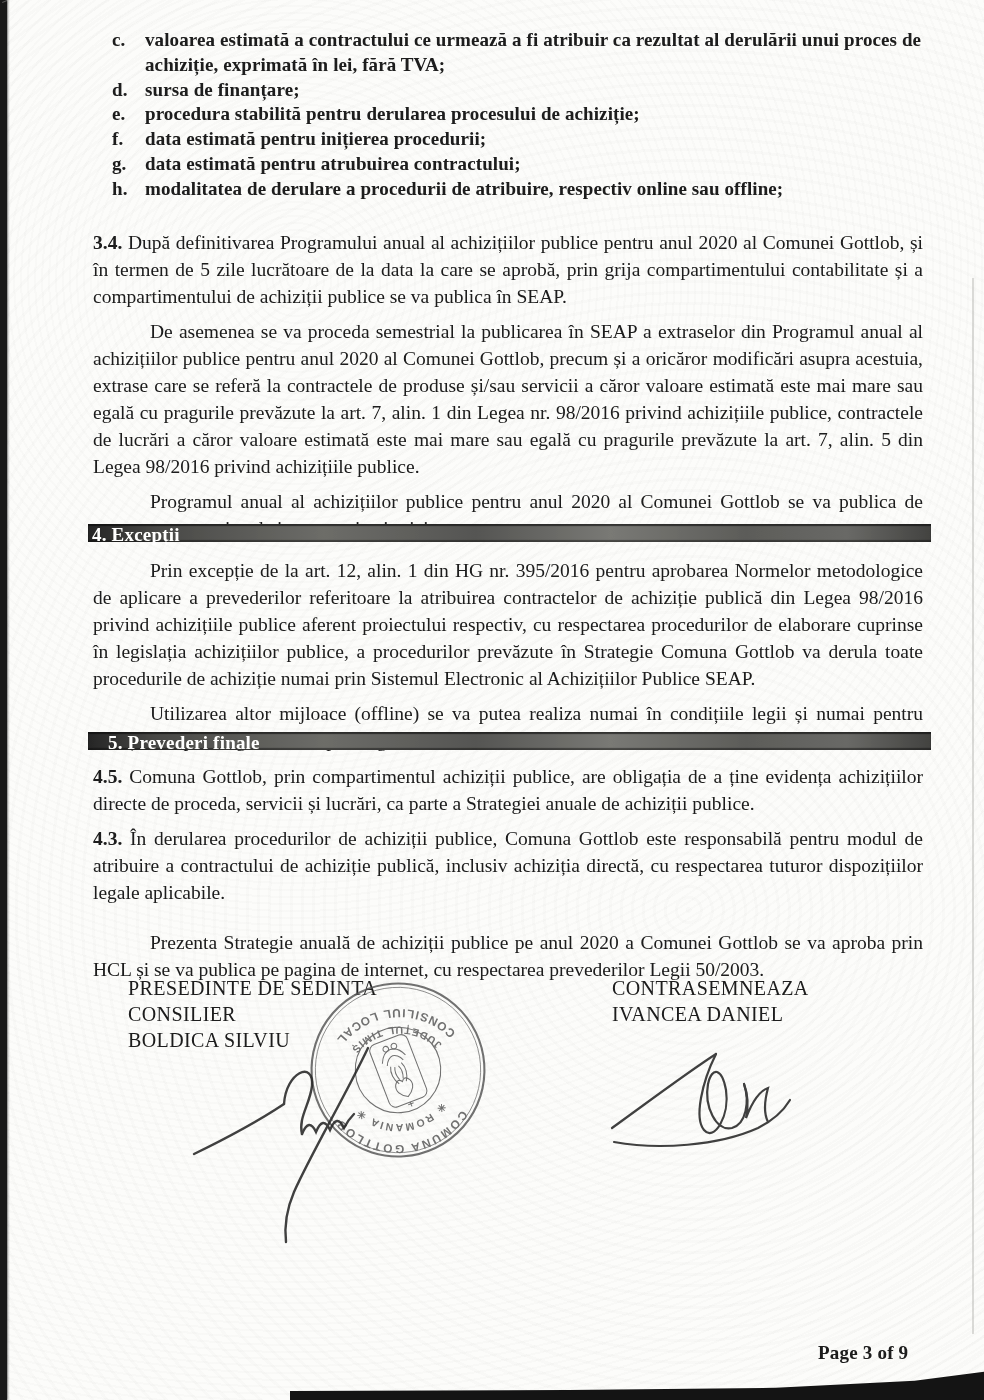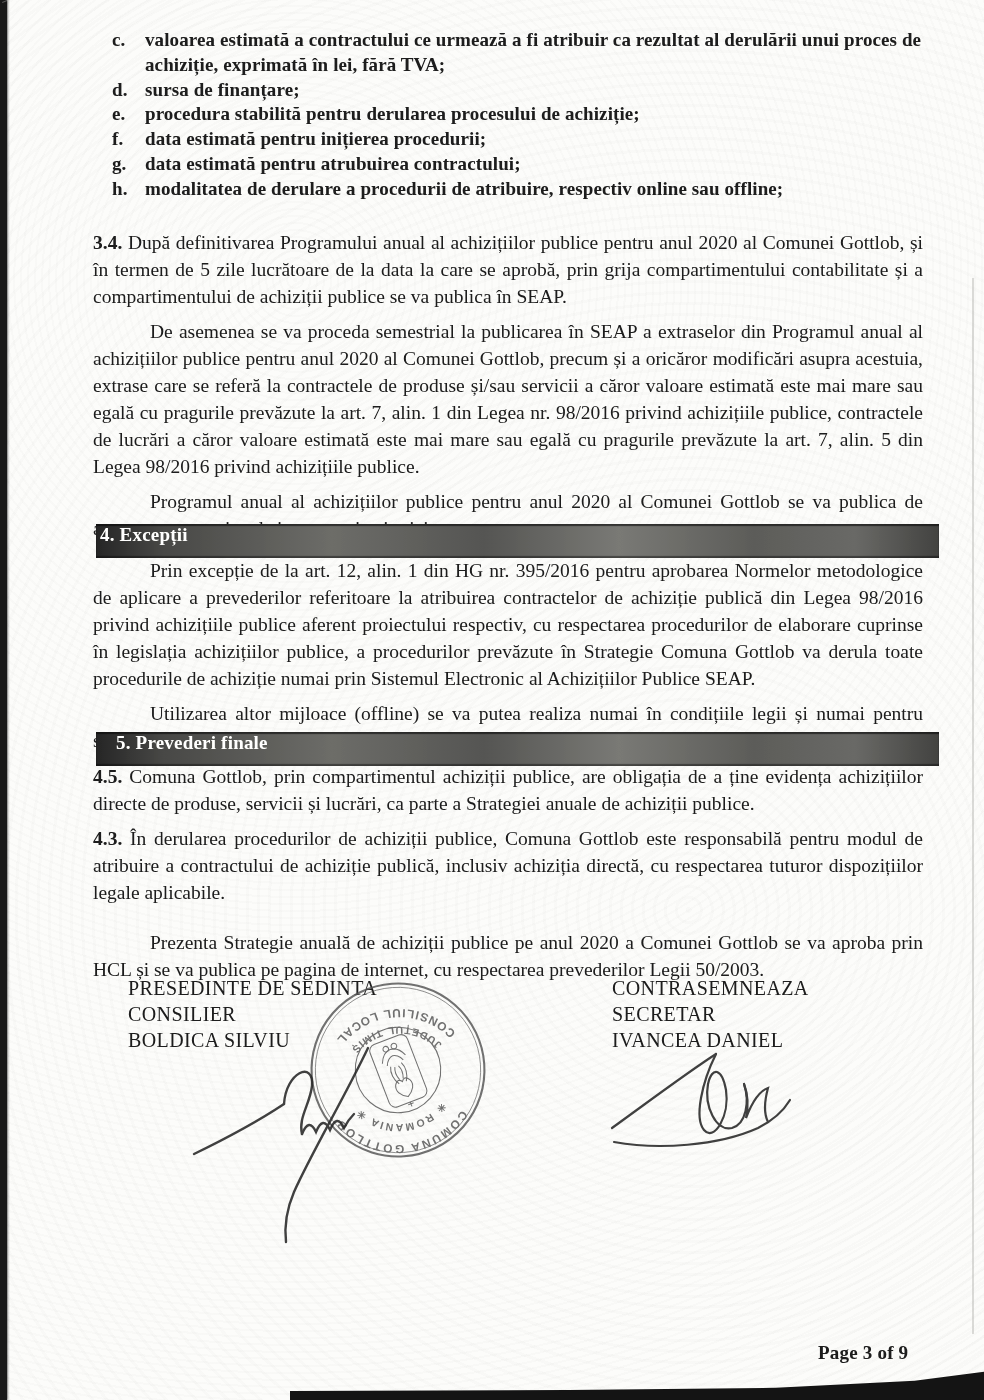--- a/index.html
+++ b/index.html
@@ -32,21 +32,21 @@
   .flow1{top:221px;}
   .flow2{top:549px;}
   .flow5{top:755px;}
   p.doc{margin:8px;}
   .ind{text-indent:57px;}
   .gap{margin-top:22px;}
   b.lead{font-weight:bold;}
   .boldline{font-weight:bold;}
 
   .secbar{
-    position:absolute;left:96px;width:843px;height:34px;
+    position:absolute;left:88px;width:843px;height:18px;
     background:linear-gradient(90deg,#2c2c2c 0%,#4c4c4a 8%,#6e6e6a 28%,#585856 46%,#7a7a76 62%,#5f5f5c 78%,#6b6b68 90%,#474745 100%);
     box-shadow:inset 0 2px 1px rgba(15,15,15,.6), inset 0 -2px 1px rgba(15,15,15,.45);
     color:#fbfbf8;font-size:19px;font-weight:bold;line-height:21px;padding-left:4px;box-sizing:border-box;
     letter-spacing:.2px;
   }
   .bar4{top:524px;}
   .bar5{top:732px;padding-left:20px;}
 
   .sigblock{position:absolute;top:975px;font-size:20px;line-height:26px;letter-spacing:.4px;}
   .sig-left{left:128px;width:300px;}
@@ -104,33 +104,32 @@
     </div>
 
     <div class="secbar bar4">4. Excepții</div>
     <div class="body-col flow2">
       <p class="doc ind">Prin excepție de la art. 12, alin. 1 din HG nr. 395/2016 pentru aprobarea Normelor metodologice de aplicare a prevederilor referitoare la atribuirea contractelor de achiziție publică din Legea 98/2016 privind achizițiile publice aferent proiectului respectiv, cu respectarea procedurilor de elaborare cuprinse în legislația achizițiilor publice, a procedurilor prevăzute în Strategie Comuna Gottlob va derula toate procedurile de achiziție numai prin Sistemul Electronic al Achizițiilor Publice SEAP.</p>
       <p class="doc ind">Utilizarea altor mijloace (offline) se va putea realiza numai în condițiile legii și numai pentru situațiile expres reglementate prin lege.</p>
     </div>
 
     <div class="secbar bar5">5. Prevederi finale</div>
     <div class="body-col flow5">
-      <p class="doc"><b class="lead">4.5.</b><span> Comuna Gottlob, prin compartimentul achiziții publice, are obligația de a ține evidența achizițiilor directe de produse, servicii și lucrări, ca parte a Strategiei anuale de achiziții publice.</span></p>
+      <p class="doc"><b class="lead">4.5.</b><span> Comuna Gottlob, prin compartimentul achiziții publice, are obligația de a ține evidența achizițiilor directe de proceda, servicii și lucrări, ca parte a Strategiei anuale de achiziții publice.</span></p>
       <p class="doc gap"><b class="lead">4.3.</b><span> În derularea procedurilor de achiziții publice, Comuna Gottlob este responsabilă pentru modul de atribuire a contractului de achiziție publică, inclusiv achiziția directă, cu respectarea tuturor dispozițiilor legale aplicabile.</span></p>
       <p class="doc ind" style="margin-top:23px;">Prezenta Strategie anuală de achiziții publice pe anul 2020 a Comunei Gottlob se va aproba prin HCL și se va publica pe pagina de internet, cu respectarea prevederilor Legii 50/2003.</p>
     </div>
 
     <div class="sigblock sig-left">
       <div>PRESEDINTE DE SEDINTA</div>
       <div>CONSILIER</div>
       <div>BOLDICA SILVIU</div>
     </div>
     <div class="sigblock sig-right">
       <div>CONTRASEMNEAZA</div>
-      <div>SECRETAR</div>
       <div>IVANCEA DANIEL</div>
     </div>
 
     <svg class="stamp" viewBox="0 0 200 200">
       <g transform="rotate(176 100 100)" stroke="#565656" fill="none">
         <circle cx="100" cy="100" r="91" stroke-width="2.2"></circle>
         <circle cx="100" cy="100" r="87" stroke-width="0.8"></circle>
         <circle cx="100" cy="100" r="45" stroke-width="1.1"></circle>
         <defs>
           <path id="arcOT" d="M 21,100 A 79,79 0 0 1 179,100"></path>

